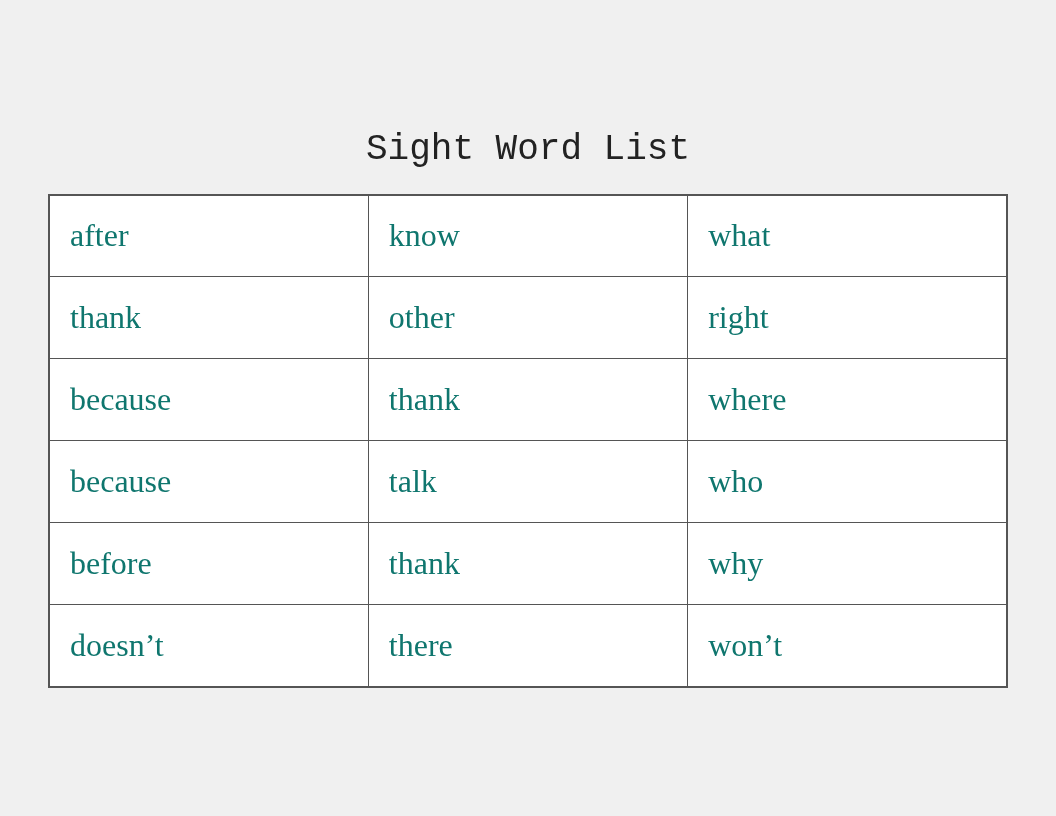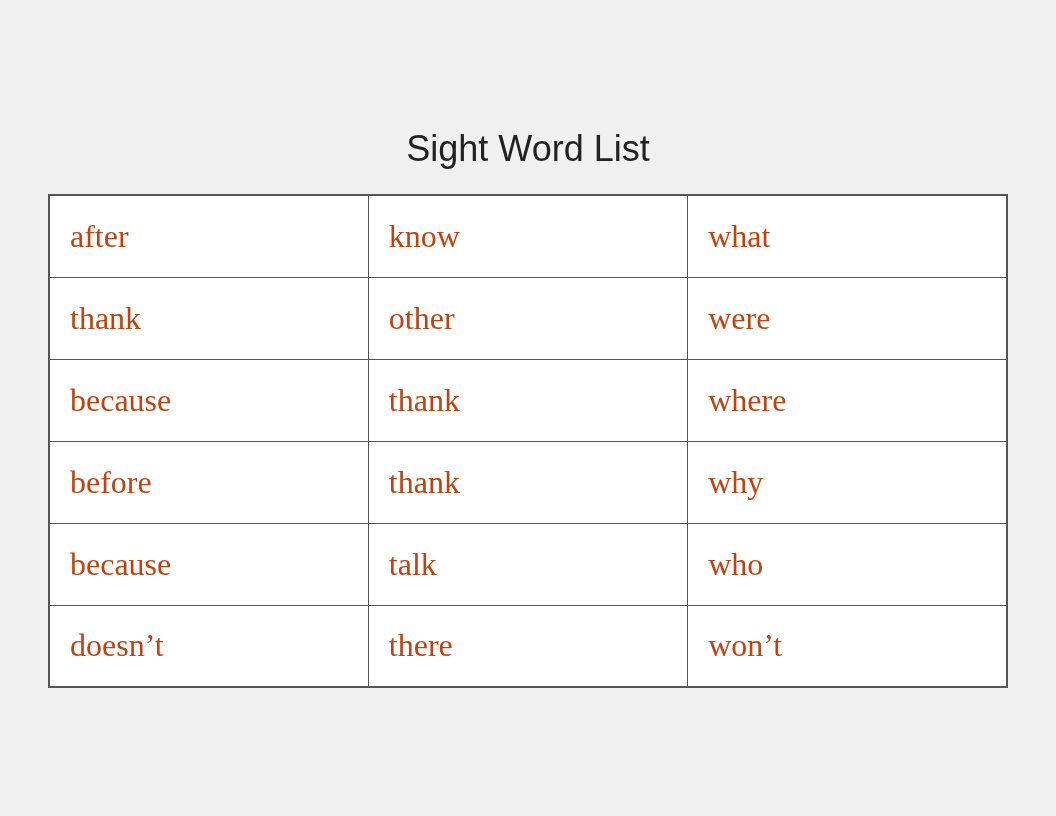--- a/index.html
+++ b/index.html
@@ -17,72 +17,72 @@
       align-items: center;
       justify-content: center;
       font-family: 'Comic Sans MS', 'Chalkboard SE', 'Bradley Hand', cursive;
     }
 
     .page-title {
       font-size: 36px;
       font-weight: normal;
       color: #222;
       margin-bottom: 24px;
-      font-family: Liberation Sans, sans-serif;
+      font-family: Liberation Mono, monospace;
     }
 
     .word-table {
       border-collapse: collapse;
       background-color: #ffffff;
       border: 2px solid #555;
       width: 960px;
     }
 
     .word-table td {
       border: 1px solid #555;
       padding: 10px 20px;
       font-size: 32px;
       font-family: 'Comic Sans MS', 'Chalkboard SE', cursive;
-      color: #c2410c;
+      color: #0f766e;
       width: 33.33%;
       height: 82px;
       vertical-align: middle;
     }
   </style>
 </head>
 <body>
 
 <h1 class="page-title">Sight Word List</h1>
 
 <table class="word-table">
   <tbody id="table-body">
   <tr>
         <td>after</td>
         <td>know</td>
         <td>what</td>
       </tr>
       <tr>
         <td>thank</td>
         <td>other</td>
-        <td>were</td>
+        <td>right</td>
       </tr>
       <tr>
         <td>because</td>
         <td>thank</td>
         <td>where</td>
       </tr>
       <tr>
+        <td>because</td>
+        <td>talk</td>
+        <td>who</td>
+      </tr>
+      <tr>
         <td>before</td>
         <td>thank</td>
         <td>why</td>
-      </tr>
-      <tr>
-        <td>because</td>
-        <td>talk</td>
-        <td>who</td>
       </tr>
       <tr>
         <td>doesn’t</td>
         <td>there</td>
         <td>won’t</td>
       </tr>
     </tbody>
 </table>
 
 </body></html>

